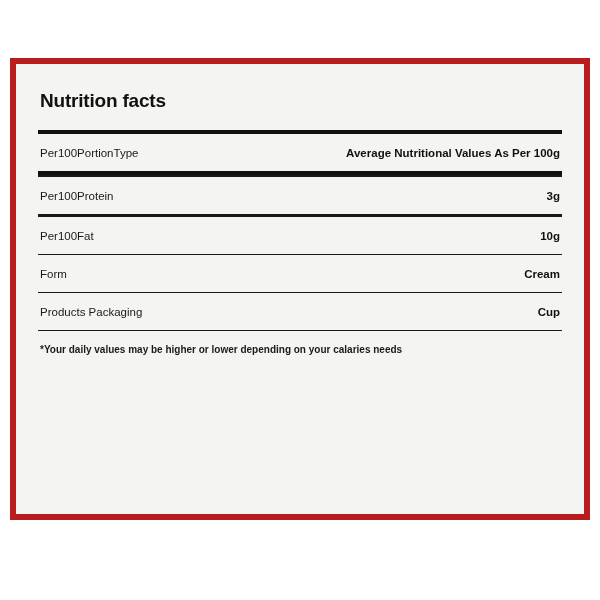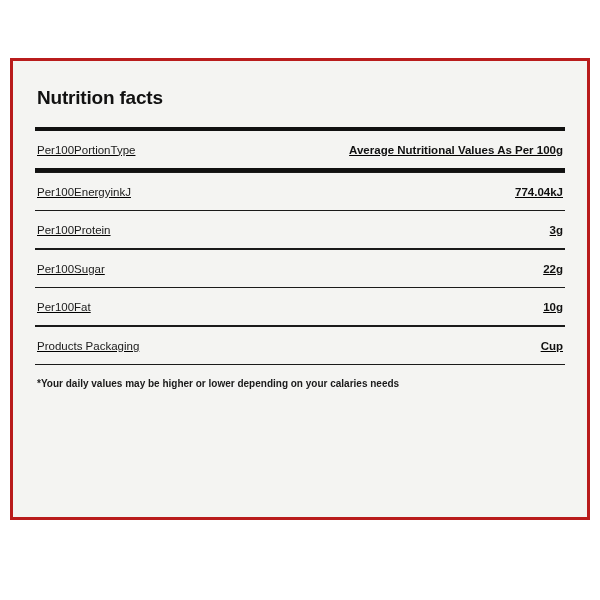--- a/index.html
+++ b/index.html
@@ -17,21 +17,21 @@
     background: #ffffff;
     box-sizing: border-box;
   }
   .panel {
     position: absolute;
     left: 10px;
     top: 58px;
     width: 580px;
     height: 462px;
     background: #f4f4f2;
-    border: 3px solid #b91c1c;
+    border: 6px solid #b91c1c;
     box-sizing: border-box;
     padding: 26px 22px 0 22px;
   }
   .title {
     font-size: 19px;
     font-weight: bold;
     color: #111111;
     letter-spacing: -0.2px;
     margin: 0 0 18px 2px;
   }
@@ -44,21 +44,20 @@
     height: 1px;
     background: #1a1a1a;
   }
   .row {
     display: flex;
     align-items: center;
     justify-content: space-between;
     height: 37px;
     padding: 0 2px;
     box-sizing: border-box;
-    text-decoration: underline;
   }
   .row .label {
     font-size: 11.5px;
     color: #1a1a1a;
     font-weight: normal;
   }
   .row .value {
     font-size: 11.5px;
     color: #111111;
     font-weight: bold;
@@ -85,46 +84,42 @@
     <div class="rule-thick"></div>
 
     <div class="row header">
       <span class="label">Per100PortionType</span>
       <span class="value">Average Nutritional Values As Per 100g</span>
     </div>
     <div class="rule-thick"></div>
 
     <div class="rule-thin"></div>
 
-    <div class="row">
-      <span class="label">Per100EnergyinkJ</span>
-      <span class="value">774.04kJ</span>
-    </div>
     <div class="rule-thin"></div>
 
     <div class="row">
       <span class="label">Per100Protein</span>
       <span class="value">3g</span>
     </div>
     <div class="rule-thin"></div>
 
     <div class="rule-thin"></div>
 
-    <div class="row">
-      <span class="label">Per100Sugar</span>
-      <span class="value">22g</span>
-    </div>
     <div class="rule-thin"></div>
 
     <div class="row">
       <span class="label">Per100Fat</span>
       <span class="value">10g</span>
     </div>
     <div class="rule-thin"></div>
 
+    <div class="row">
+      <span class="label">Form</span>
+      <span class="value">Cream</span>
+    </div>
     <div class="rule-thin"></div>
 
     <div class="row">
       <span class="label">Products Packaging</span>
       <span class="value">Cup</span>
     </div>
     <div class="rule-thin"></div>
 
     <div class="footnote">*Your daily values may be higher or lower depending on your calaries needs</div>
 

